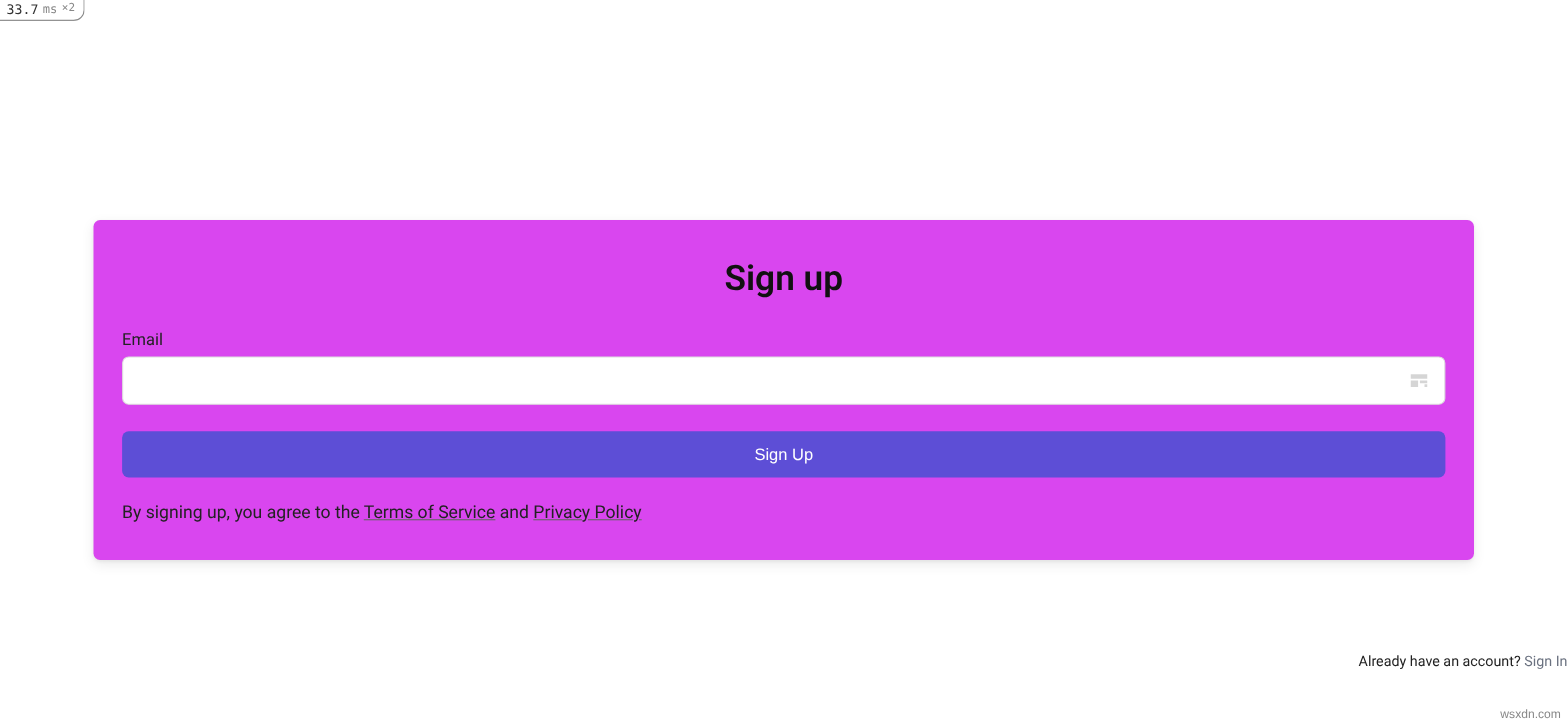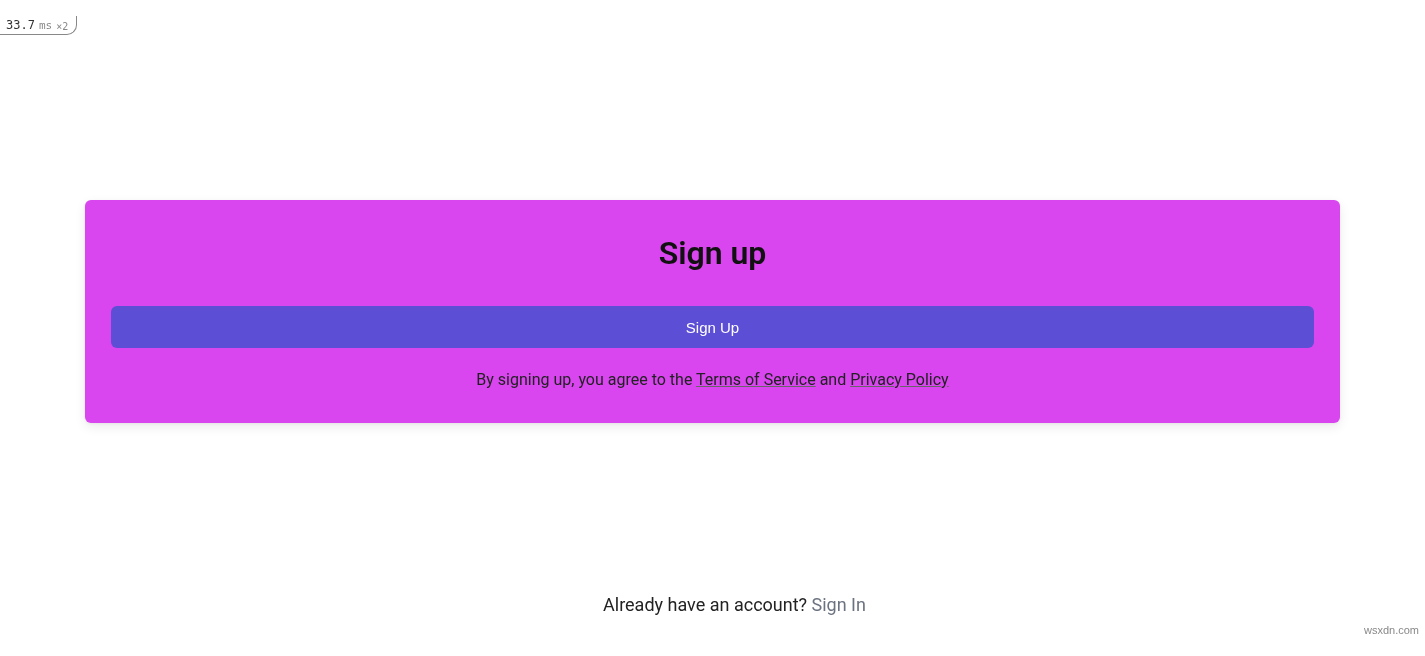--- a/index.html
+++ b/index.html
@@ -10,33 +10,33 @@
     body {
       font-family: -apple-system, BlinkMacSystemFont, "Segoe UI", Roboto, Helvetica, Arial, sans-serif;
       background: #ffffff;
       width: 1425px;
       height: 656px;
       position: relative;
       color: #111;
     }
     .perf-badge {
       position: absolute;
-      top: 16px;
+      top: 0;
       left: 0;
       border: 1px solid #888;
       border-top: none;
       border-left: none;
       border-radius: 0 0 10px 0;
       padding: 2px 8px 2px 6px;
       font-family: ui-monospace, SFMono-Regular, Menlo, Consolas, monospace;
       font-size: 12px;
       color: #333;
       background: #fff;
       display: flex;
-      align-items: flex-end;
+      align-items: flex-start;
       gap: 4px;
     }
     .perf-badge .ms {
       color: #888;
       font-size: 11px;
     }
     .perf-badge .mult {
       font-size: 10px;
       color: #888;
     }
@@ -94,68 +94,78 @@
       background: #5d4ed6;
       border: none;
       border-radius: 6px;
       color: #fff;
       font-size: 15px;
       font-weight: 500;
       cursor: pointer;
       margin-top: 6px;
     }
     .agree-row {
-      text-align: center;
       margin-top: 22px;
       font-size: 16px;
       color: #222;
     }
     .agree-row a {
       color: #222;
       text-decoration: underline;
       text-decoration-color: #666;
       cursor: pointer;
     }
     .below {
       position: absolute;
       top: 594px;
       left: 0;
       right: 0;
-      text-align: center;
-      font-size: 18px;
+      text-align: right;
+      font-size: 13px;
       color: #222;
       margin-left: 44px;
     }
     .below a {
       color: #6b7280;
       text-decoration: none;
       cursor: pointer;
     }
     .watermark {
       position: absolute;
       right: 6px;
-      bottom: 20px;
+      bottom: 0;
       font-size: 11px;
       color: #888;
       font-family: Arial, sans-serif;
       margin-top: 32px;
     }
   </style>
 </head>
 <body>
 
 <div class="perf-badge">
   <span>33.7</span>
   <span class="ms">ms</span>
   <span class="mult">×2</span>
 </div>
 
 <div class="card">
   <h1 class="card-title">Sign up</h1>
 
+  <div class="field-group">
+    <label class="field-label">Email</label>
+    <div class="input-wrap">
+      <input class="text-input" type="text" style="">
+      <span class="input-icon">
+        <svg viewBox="0 0 24 24" fill="#888">
+            <path d="M3 5h18v5H3V5zm0 7h8v7H3v-7zm10 0h8v3h-8v-3zm5 4h3v3h-3v-3z"></path>
+          </svg>
+      </span>
+    </div>
+  </div>
 
 
   <button class="submit-btn">Sign Up</button>
 
   <div class="agree-row">
     <span>By signing up, you agree to the </span><a>Terms of Service</a><span> and </span><a>Privacy Policy</a>
   </div>
 </div>
 
 <div class="below">

